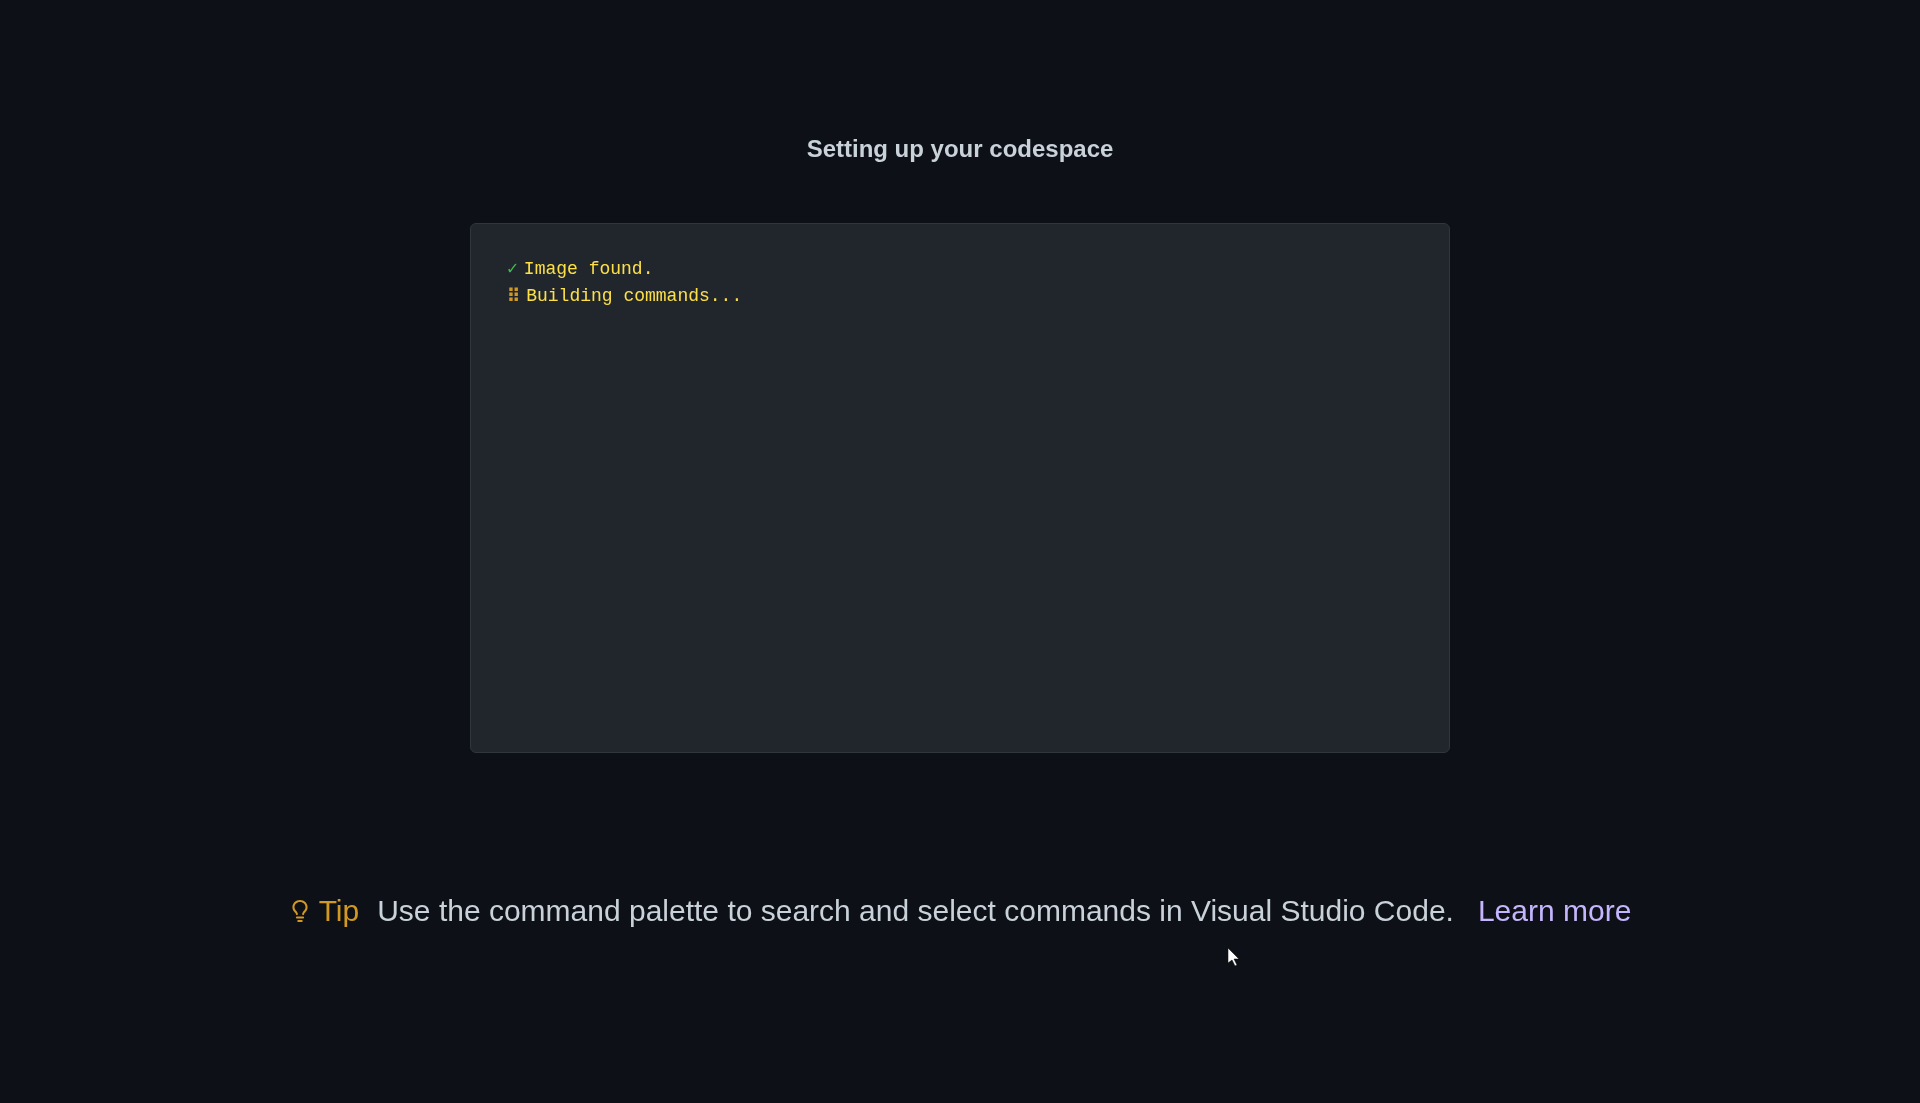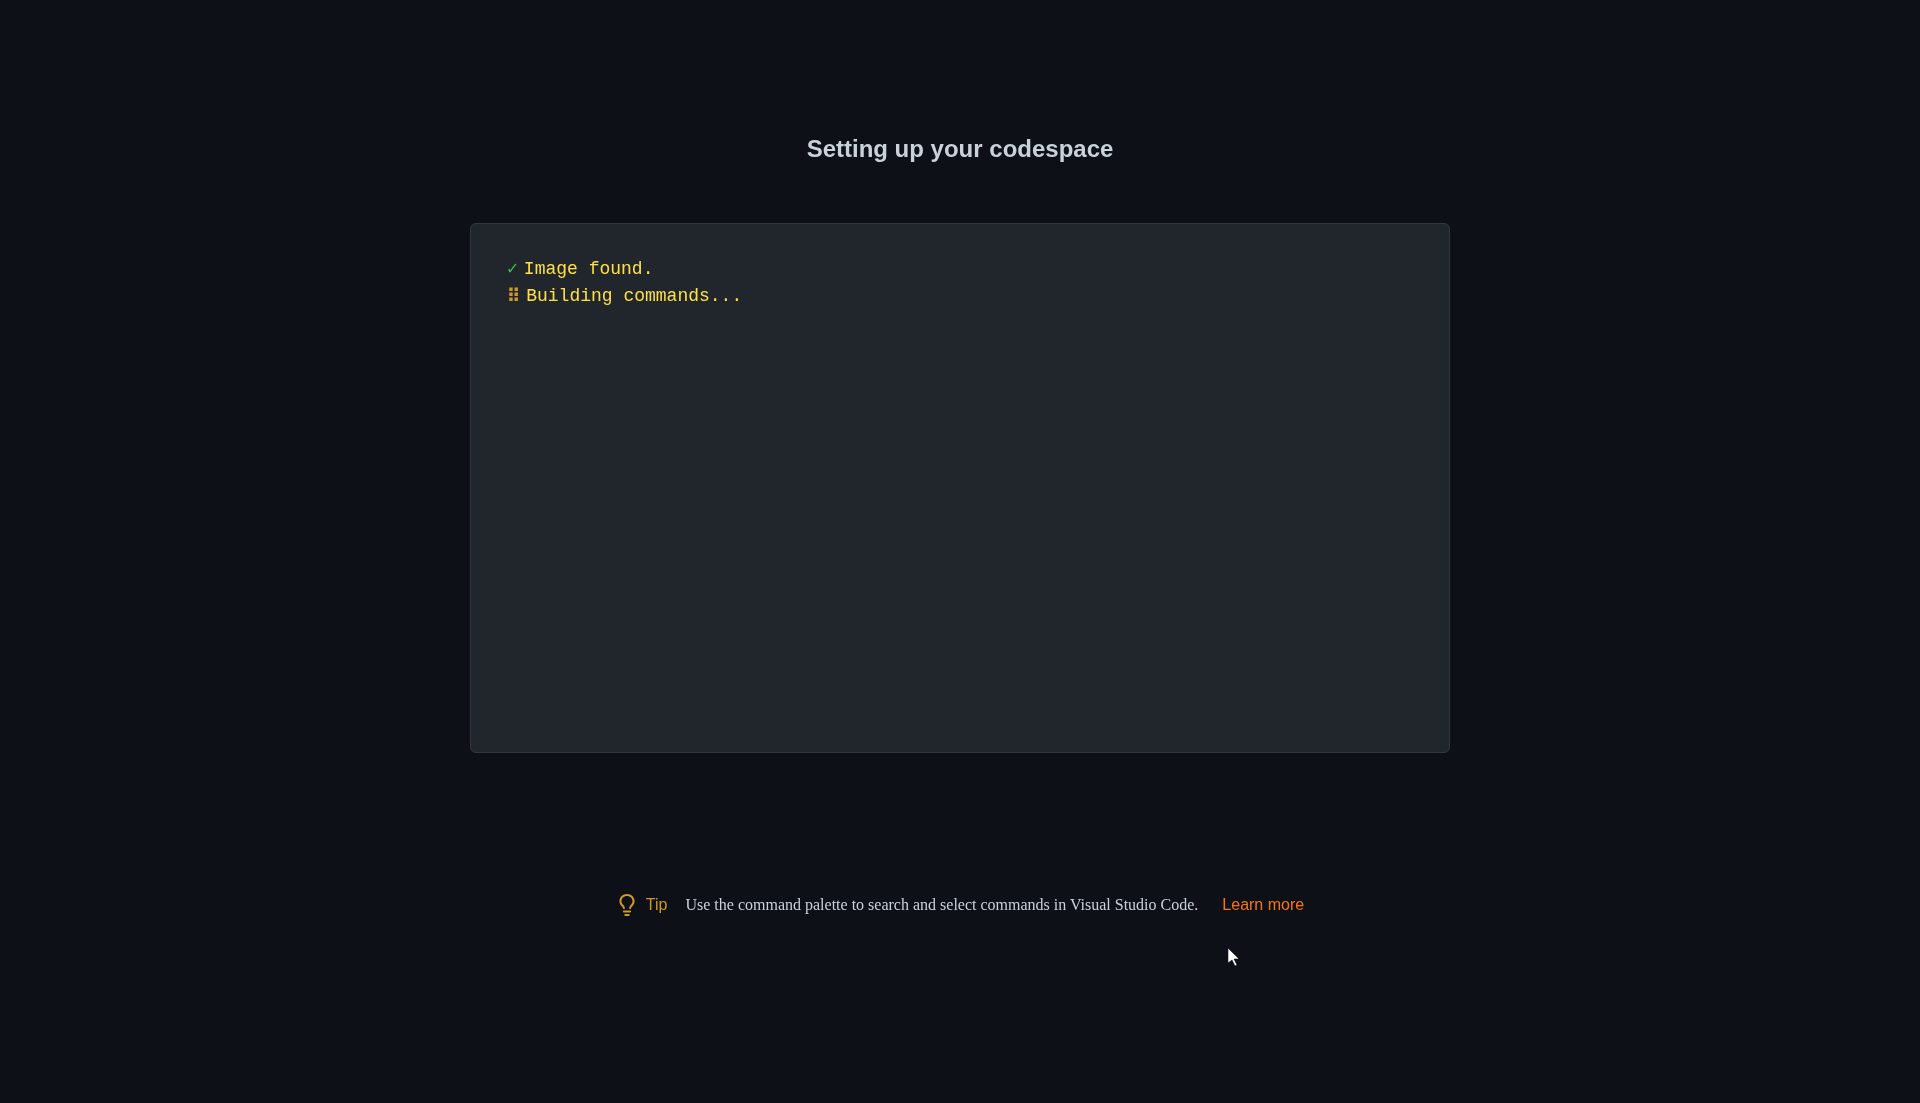--- a/index.html
+++ b/index.html
@@ -69,21 +69,21 @@
     
     .tip-bar {
       position: absolute;
       top: 894px;
       left: 0;
       width: 100%;
       display: flex;
       justify-content: center;
       align-items: center;
       gap: 8px;
-      font-size: 16px;
+      font-size: 30px;
     }
     
     .tip-icon {
       color: #d29922;
       display: inline-flex;
       align-items: center;
     }
     
     .tip-icon svg {
       width: 22px;
@@ -91,25 +91,24 @@
     }
     
     .tip-label {
       color: #d29922;
       font-weight: 400;
       margin-right: 10px;
     }
     
     .tip-text {
       color: #c9d1d9;
-      font-family: Liberation Serif, serif;
     }
     
     .tip-link {
-      color: #f97316;
+      color: #c4b5fd;
       text-decoration: none;
       margin-left: 16px;
       cursor: pointer;
     }
     
     .cursor {
       position: absolute;
       top: 948px;
       left: 1228px;
       width: 14px;

